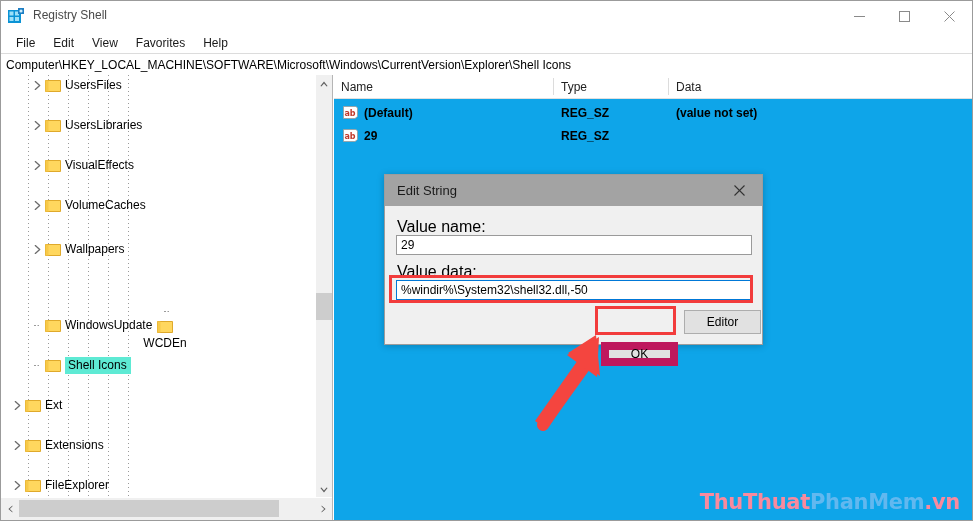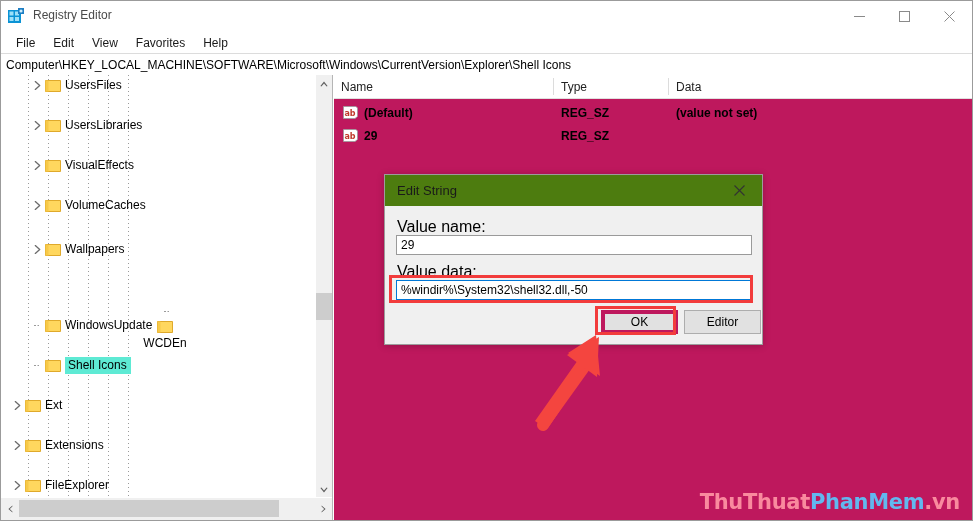--- a/index.html
+++ b/index.html
@@ -37,48 +37,48 @@
 
   .tree{position:absolute;left:0;top:0;right:0;}
   .titem{position:relative;height:20px;display:flex;align-items:center;white-space:nowrap;}
   .arrow{width:16px;height:16px;display:inline-flex;align-items:center;justify-content:center;flex:0 0 16px;color:#6b6b6b;}
   .arrow svg{display:block;}
   .folder{width:16px;height:14px;flex:0 0 16px;margin-right:4px;position:relative;}
   .tlabel{font-size:12px;color:#000;padding:1px 3px 2px 0;}
   .titem.sel .tlabel{background:#5eead4;padding:1px 4px 2px 3px;}
 
   
-  .list-pane{position:absolute;left:333px;top:0;right:0;bottom:0;background:#be185d;}
+  .list-pane{position:absolute;left:333px;top:0;right:0;bottom:0;background:#0ea5e9;}
   .lheader{position:absolute;left:0;top:0;right:0;height:23px;background:#fff;border-bottom:1px solid #e0e0e0;}
   .lhcell{position:absolute;top:0;height:23px;display:flex;align-items:center;font-size:12px;color:#222;padding-left:7px;box-sizing:border-box;}
   .lhdiv{position:absolute;top:3px;height:17px;width:1px;background:#dcdcdc;}
   .lrow{position:absolute;left:0;right:0;height:23px;display:flex;align-items:center;}
   .abicon{position:absolute;left:9px;width:15px;height:13px;}
   .lcell{position:absolute;font-size:12px;color:#000;white-space:nowrap;font-weight:bold;}
 
   
   .vscroll{position:absolute;right:0;top:0;width:16px;bottom:22px;background:#fff;border-left:1px solid #fff;}
   .vs-btn{position:absolute;left:0;width:16px;height:17px;display:flex;align-items:center;justify-content:center;color:#606060;background:#f0f0f0;}
   .vs-track{position:absolute;left:0;right:0;top:17px;bottom:17px;background:#f0f0f0;}
   .vs-thumb{position:absolute;left:0;width:16px;background:#cdcdcd;}
   .hscroll{position:absolute;left:0;right:0;bottom:0;height:22px;background:#f0f0f0;border-top:1px solid #fff;}
   .hs-btn{position:absolute;top:0;width:17px;height:21px;display:flex;align-items:center;justify-content:center;color:#606060;}
   .hs-thumb{position:absolute;top:2px;height:17px;background:#cdcdcd;}
 
   
   .dialog{position:absolute;left:383px;top:173px;width:379px;height:171px;background:#f0f0f0;border:1px solid #9c9c9c;box-shadow:0 1px 7px rgba(0,0,0,.22);box-sizing:border-box;}
-  .dlg-title{position:absolute;left:0;top:0;right:0;height:31px;background:#4d7c0f;}
+  .dlg-title{position:absolute;left:0;top:0;right:0;height:31px;background:#a3a3a3;}
   .dlg-title-text{position:absolute;left:12px;top:8px;font-size:13px;color:#1a1a1a;}
   .dlg-close{position:absolute;right:0;top:0;width:45px;height:30px;display:flex;align-items:center;justify-content:center;color:#333;}
   .lbl{position:absolute;font-size:16px;color:#000;}
   .tbox{position:absolute;background:#fff;border:1px solid #9a9a9a;box-sizing:border-box;display:flex;align-items:center;}
   .tbox input{border:0;outline:0;width:100%;height:100%;padding:0 4px;font-family:"Liberation Sans",sans-serif;font-size:12px;color:#000;background:transparent;box-sizing:border-box;}
   .tbox.focused{border:1px solid #0078d7;}
   .btn{position:absolute;background:#e1e1e1;border:1px solid #adadad;box-sizing:border-box;display:flex;align-items:center;justify-content:center;font-size:12px;color:#000;}
-  .btn.default{border:4px solid #be185d;background:#e1e1e1;}
+  .btn.default{border:8px solid #be185d;background:#e1e1e1;margin-top:32px;}
 
   
   .redbox{position:absolute;border:3px solid #f23c3c;box-sizing:border-box;pointer-events:none;}
   .arrowann{position:absolute;pointer-events:none;}
 
   
   .wm{position:absolute;right:12px;bottom:6px;font-family:"DejaVu Sans",sans-serif;font-weight:bold;font-size:21px;letter-spacing:-.3px;}
   .wm .a{color:#f98a9e;}
   .wm .b{color:#62b8ef;}
 </style>
@@ -94,21 +94,21 @@
         <rect x="1.5" y="3.5" width="4" height="4" fill="#9fe0f8"></rect>
         <rect x="7" y="3.5" width="4" height="4" fill="#9fe0f8"></rect>
         <rect x="1.5" y="9" width="4" height="4" fill="#9fe0f8"></rect>
         <rect x="7" y="9" width="4" height="4" fill="#9fe0f8"></rect>
         <g fill="#1f7fc4">
           <rect x="10" y="0" width="6" height="6"></rect>
         </g>
         <circle cx="13" cy="3" r="1.6" fill="#cfeefc"></circle>
       </svg>
     </div>
-    <div class="title-text">Registry Editor</div>
+    <div class="title-text">Registry Shell</div>
     <div class="wbtns">
       <div class="wbtn">
         <svg width="11" height="11" viewBox="0 0 11 11">
             <line x1="0" y1="5.5" x2="11" y2="5.5" stroke="#8a8a8a" stroke-width="1"></line>
           </svg>
       </div>
       <div class="wbtn">
         <svg width="11" height="11" viewBox="0 0 11 11">
             <rect x="0.5" y="0.5" width="10" height="10" fill="none" stroke="#8a8a8a" stroke-width="1"></rect>
           </svg>

